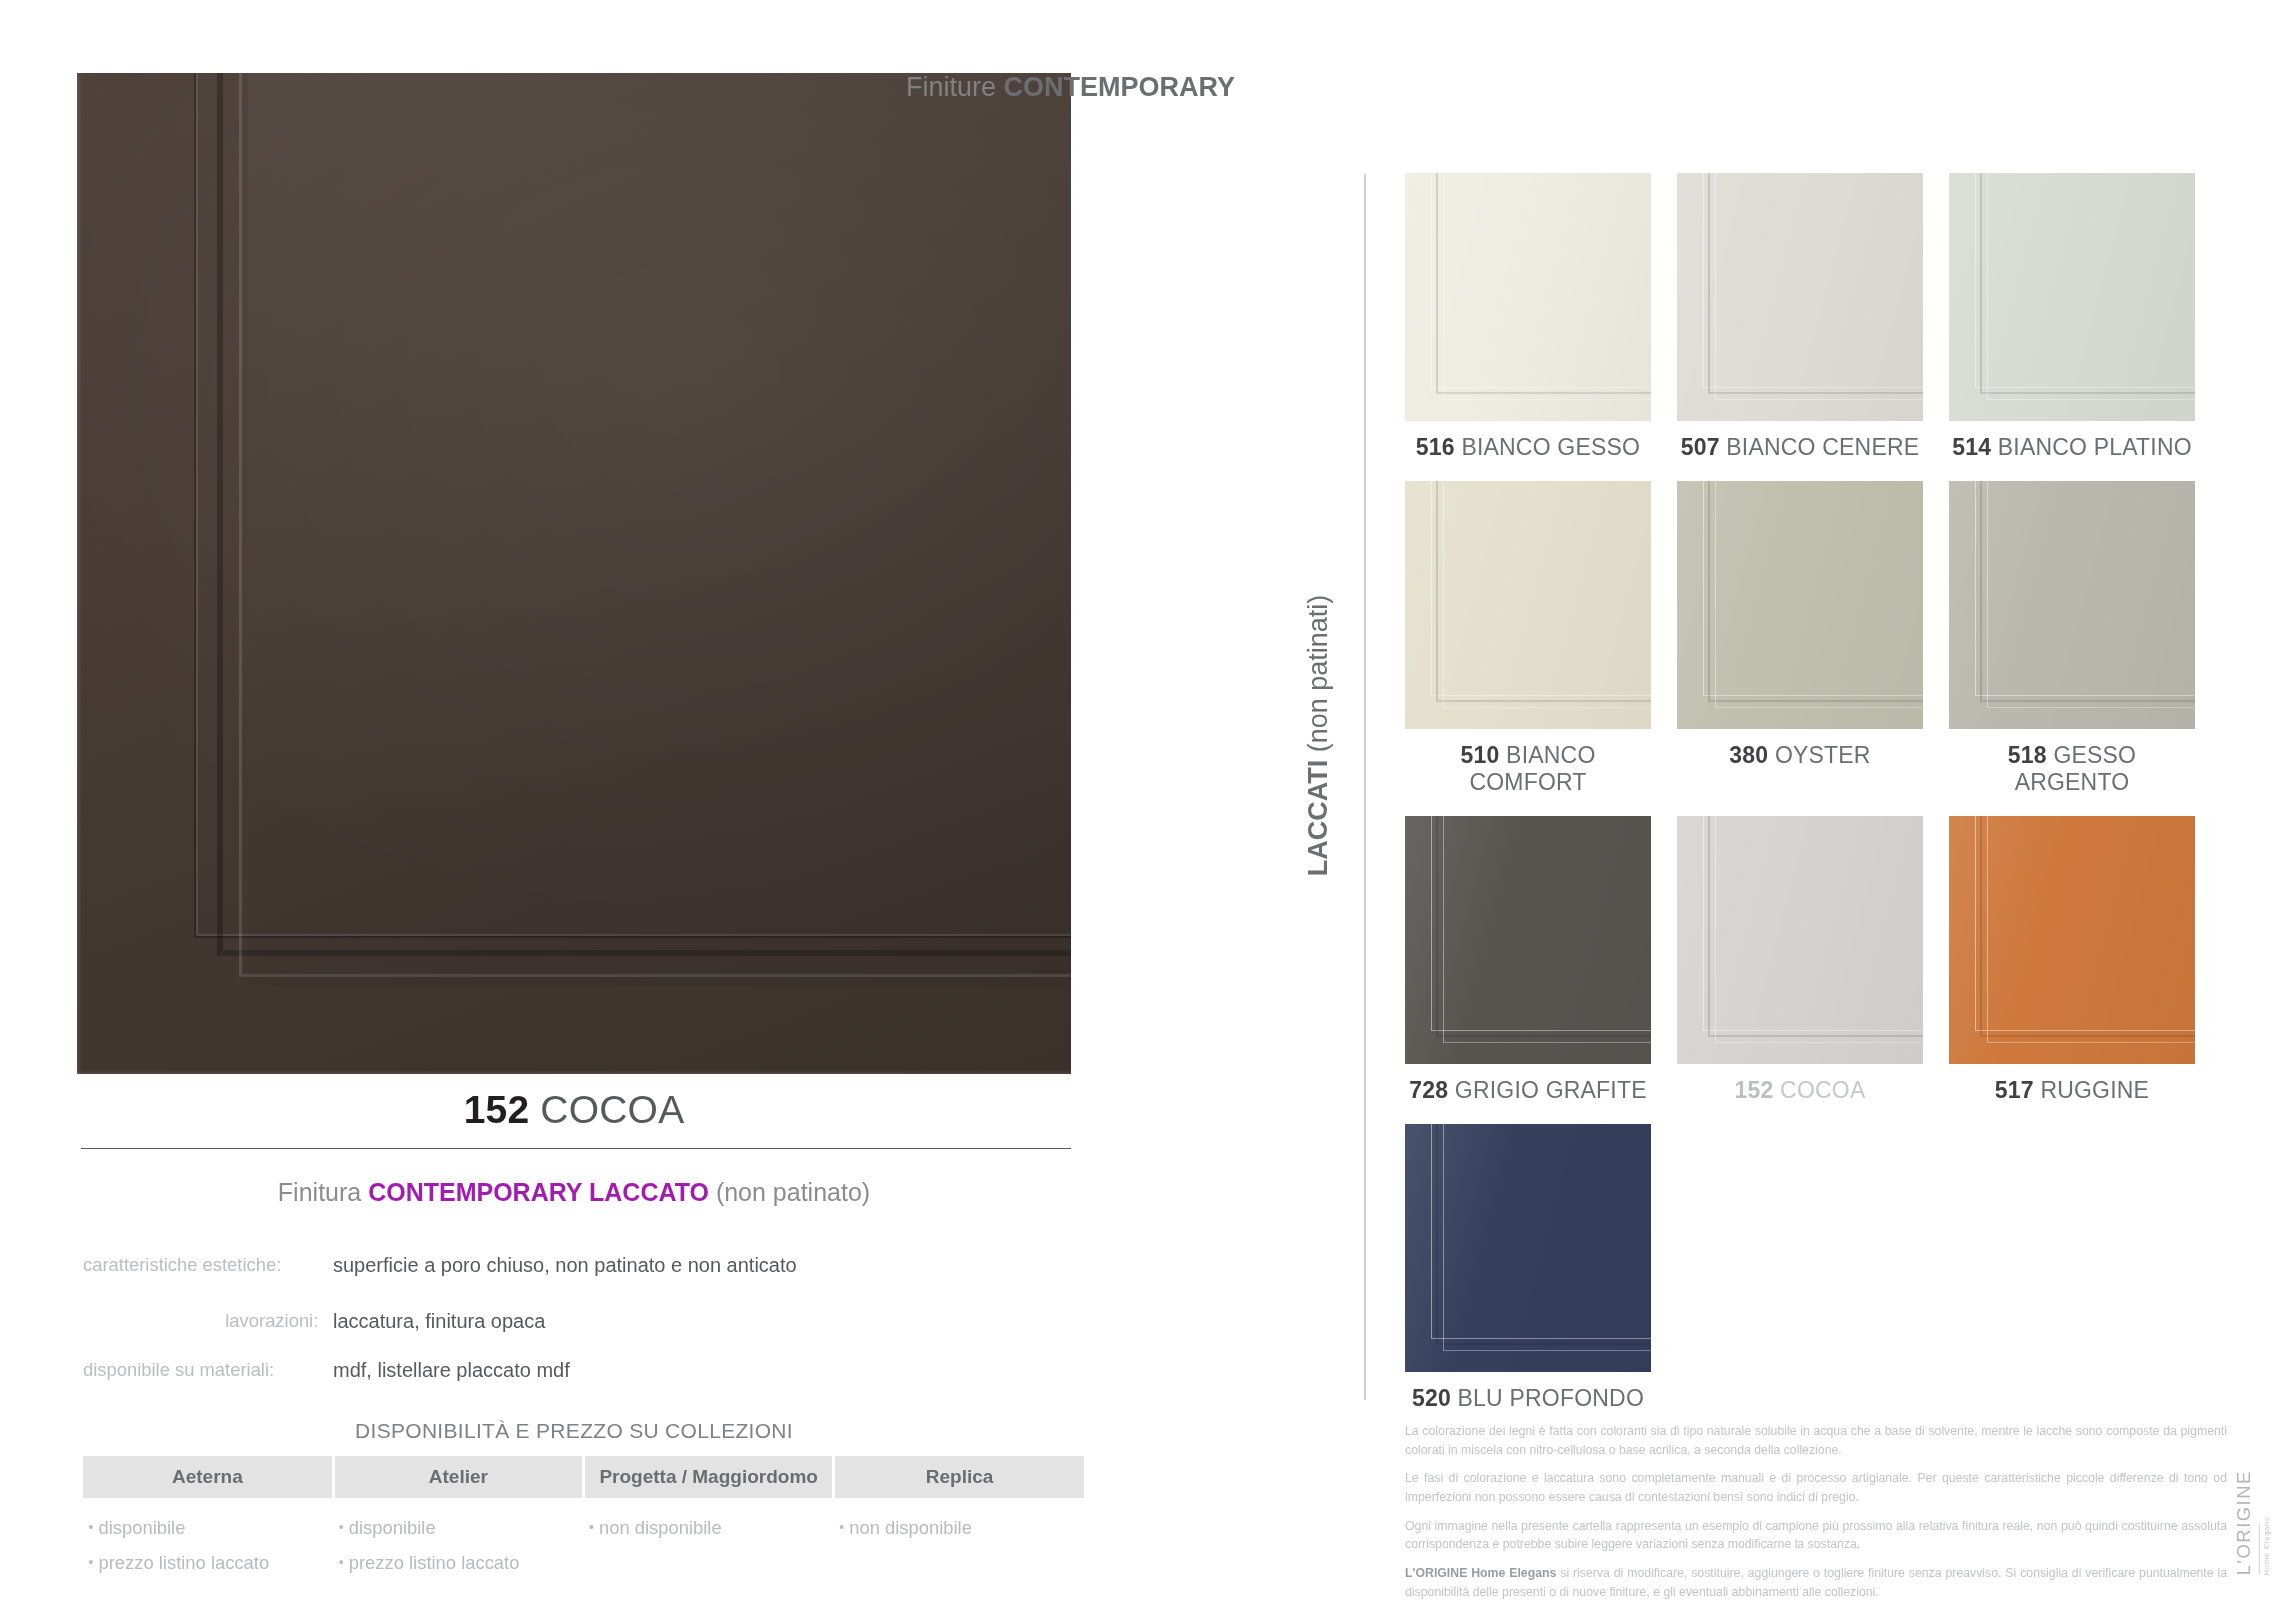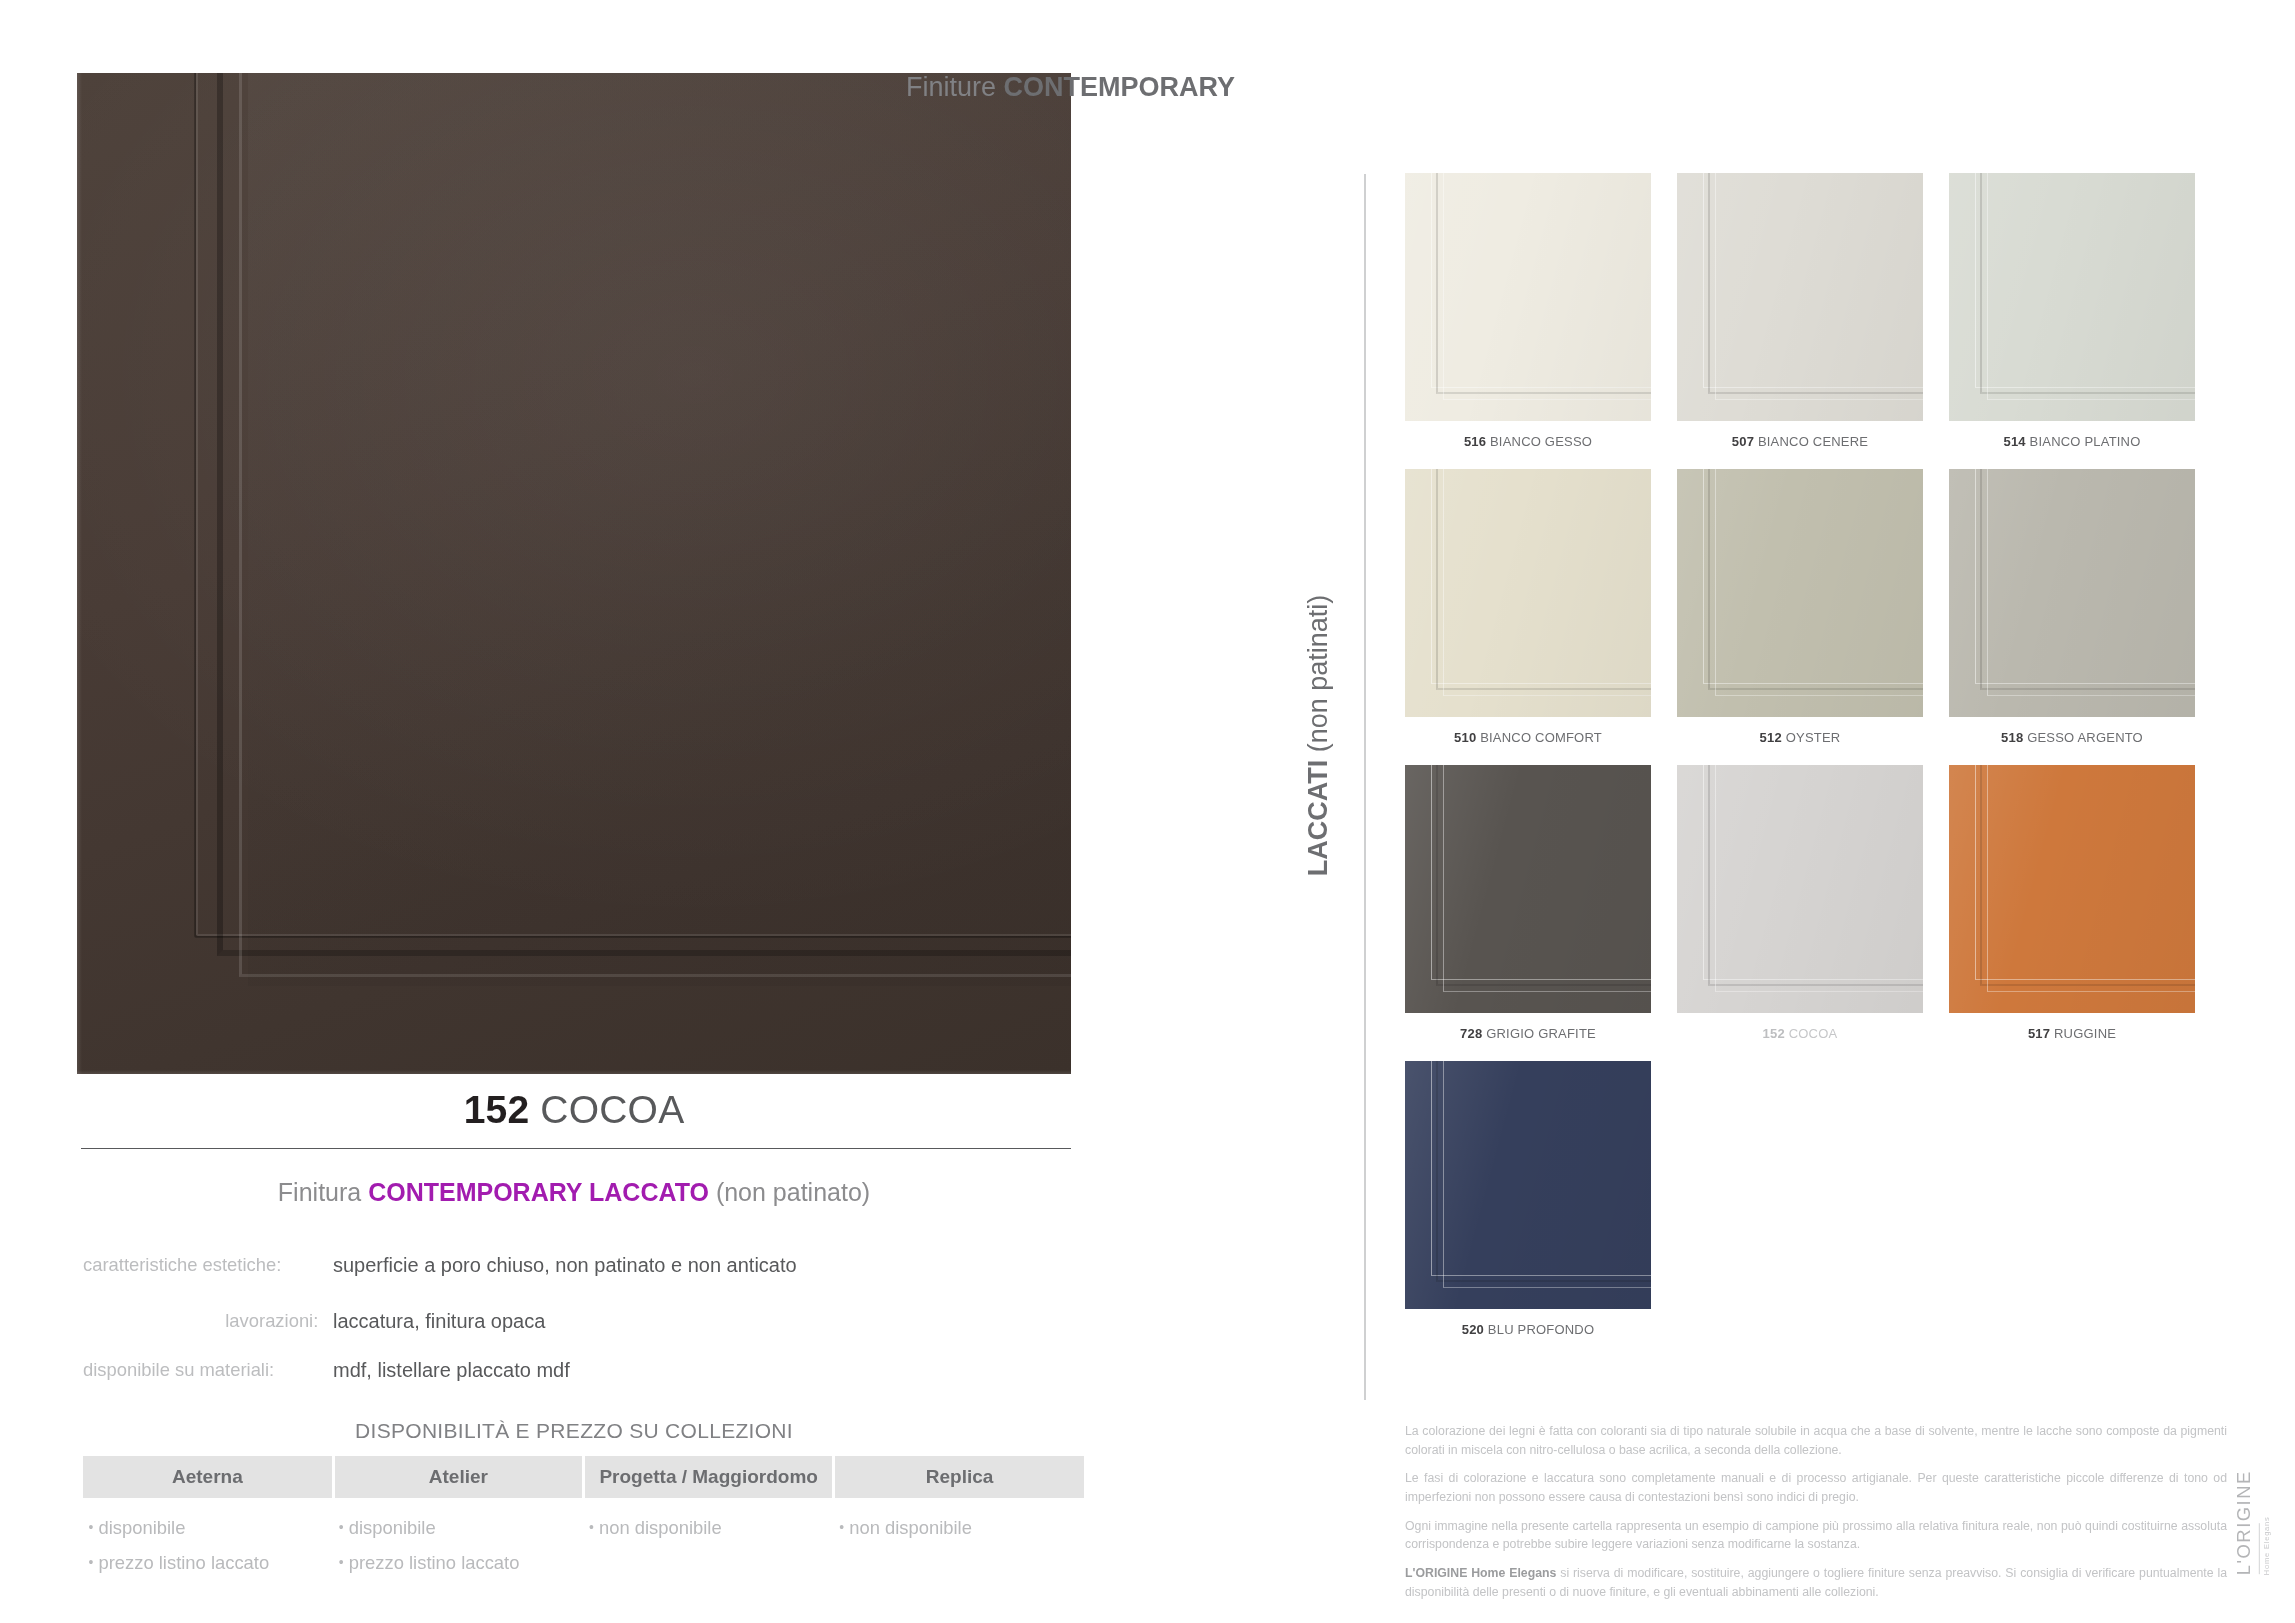--- a/index.html
+++ b/index.html
@@ -154,21 +154,21 @@
     border-left: 1.8px solid rgba(255,255,255,0.40);
     border-bottom: 1.8px solid rgba(255,255,255,0.34);
   }
   .swatch .sw-sheen {
     position: absolute; inset: 0;
     background: linear-gradient(105deg, rgba(255,255,255,0.10) 0%, rgba(255,255,255,0) 38%, rgba(0,0,0,0.035) 100%);
   }
 
   .sw-label {
     margin-top: 13px; text-align: center;
-    font-size: 13px; color: #6d6e71; letter-spacing: 0.2px;
+    font-size: 23px; color: #6d6e71; letter-spacing: 0.2px;
   }
   .sw-label b { font-weight: 700; color: #414042; }
   .sw-label.muted { color: #c6c7c9; }
   .sw-label.muted b { color: #bdbec0; }
 
   .fineprint {
     position: absolute; left: 1405px; top: 1422px; width: 822px;
     font-size: 12.3px; line-height: 1.52; color: #c3c4c6; text-align: justify;
   }
   .fineprint p { margin-bottom: 10px; }
@@ -350,21 +350,21 @@
       </div>
       <div class="swatch-cell">
         <div class="swatch">
           <div class="sw-face" style="background: rgb(193, 191, 174);"></div>
           <div class="sw-mould-a"></div>
           <div class="sw-mould-b"></div>
           <div class="sw-mould-c"></div>
           <div class="sw-sheen"></div>
         </div>
         <div class="sw-label">
-          <b>512</b>
+          <b>380</b>
           <span>OYSTER</span>
         </div>
       </div>
       <div class="swatch-cell">
         <div class="swatch">
           <div class="sw-face" style="background: rgb(186, 184, 174);"></div>
           <div class="sw-mould-a"></div>
           <div class="sw-mould-b"></div>
           <div class="sw-mould-c"></div>
           <div class="sw-sheen"></div>

